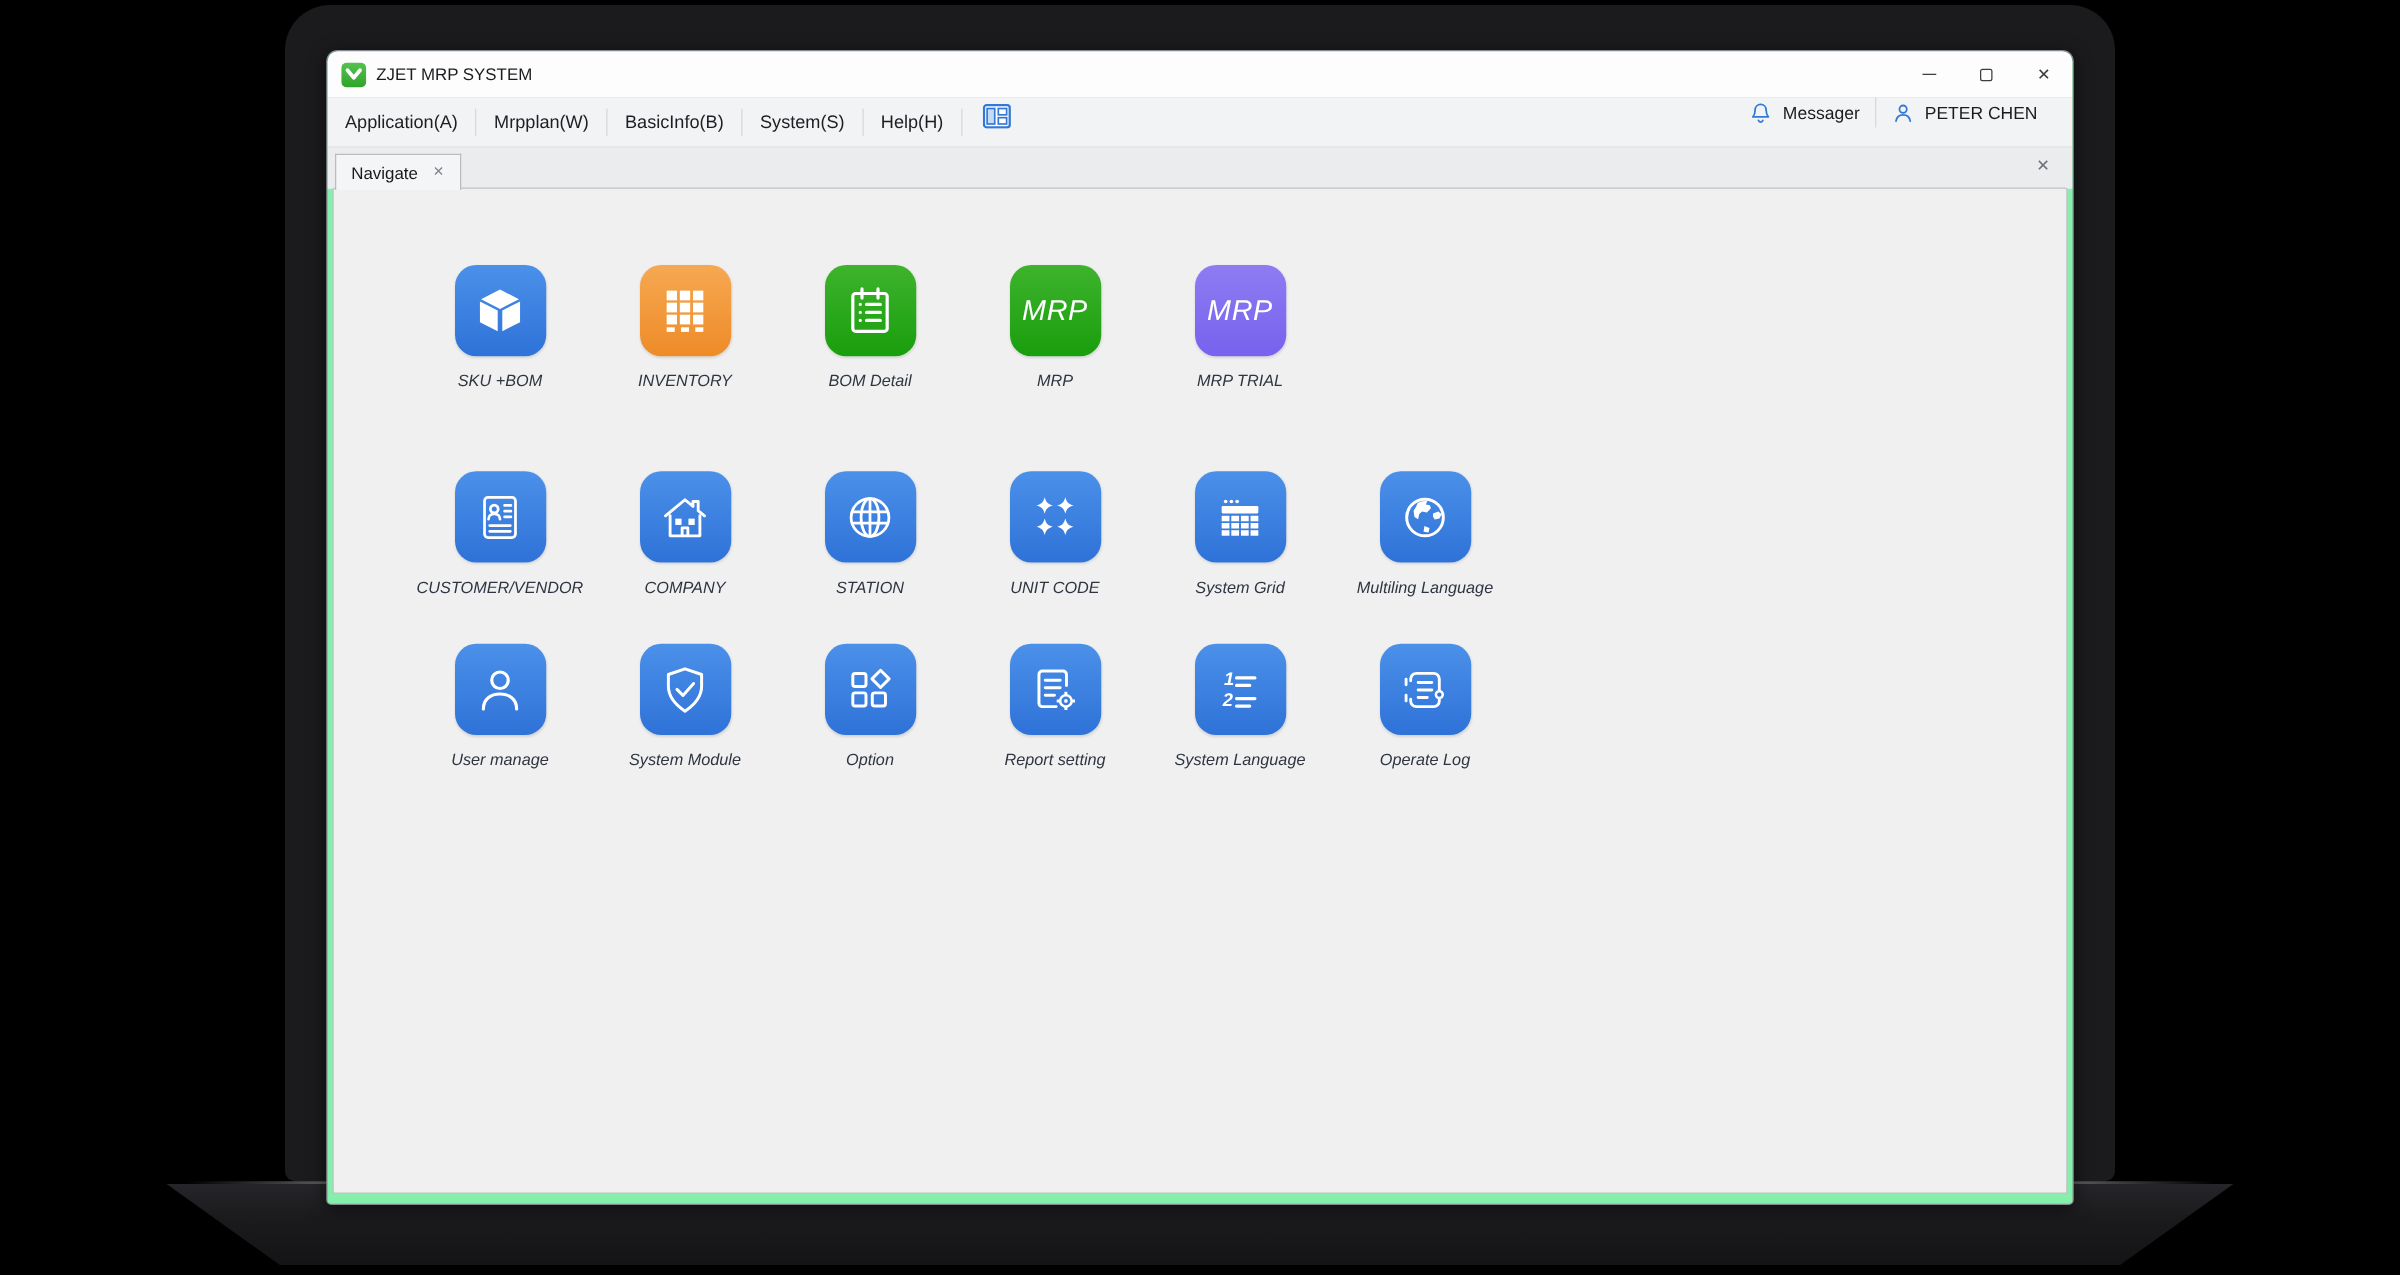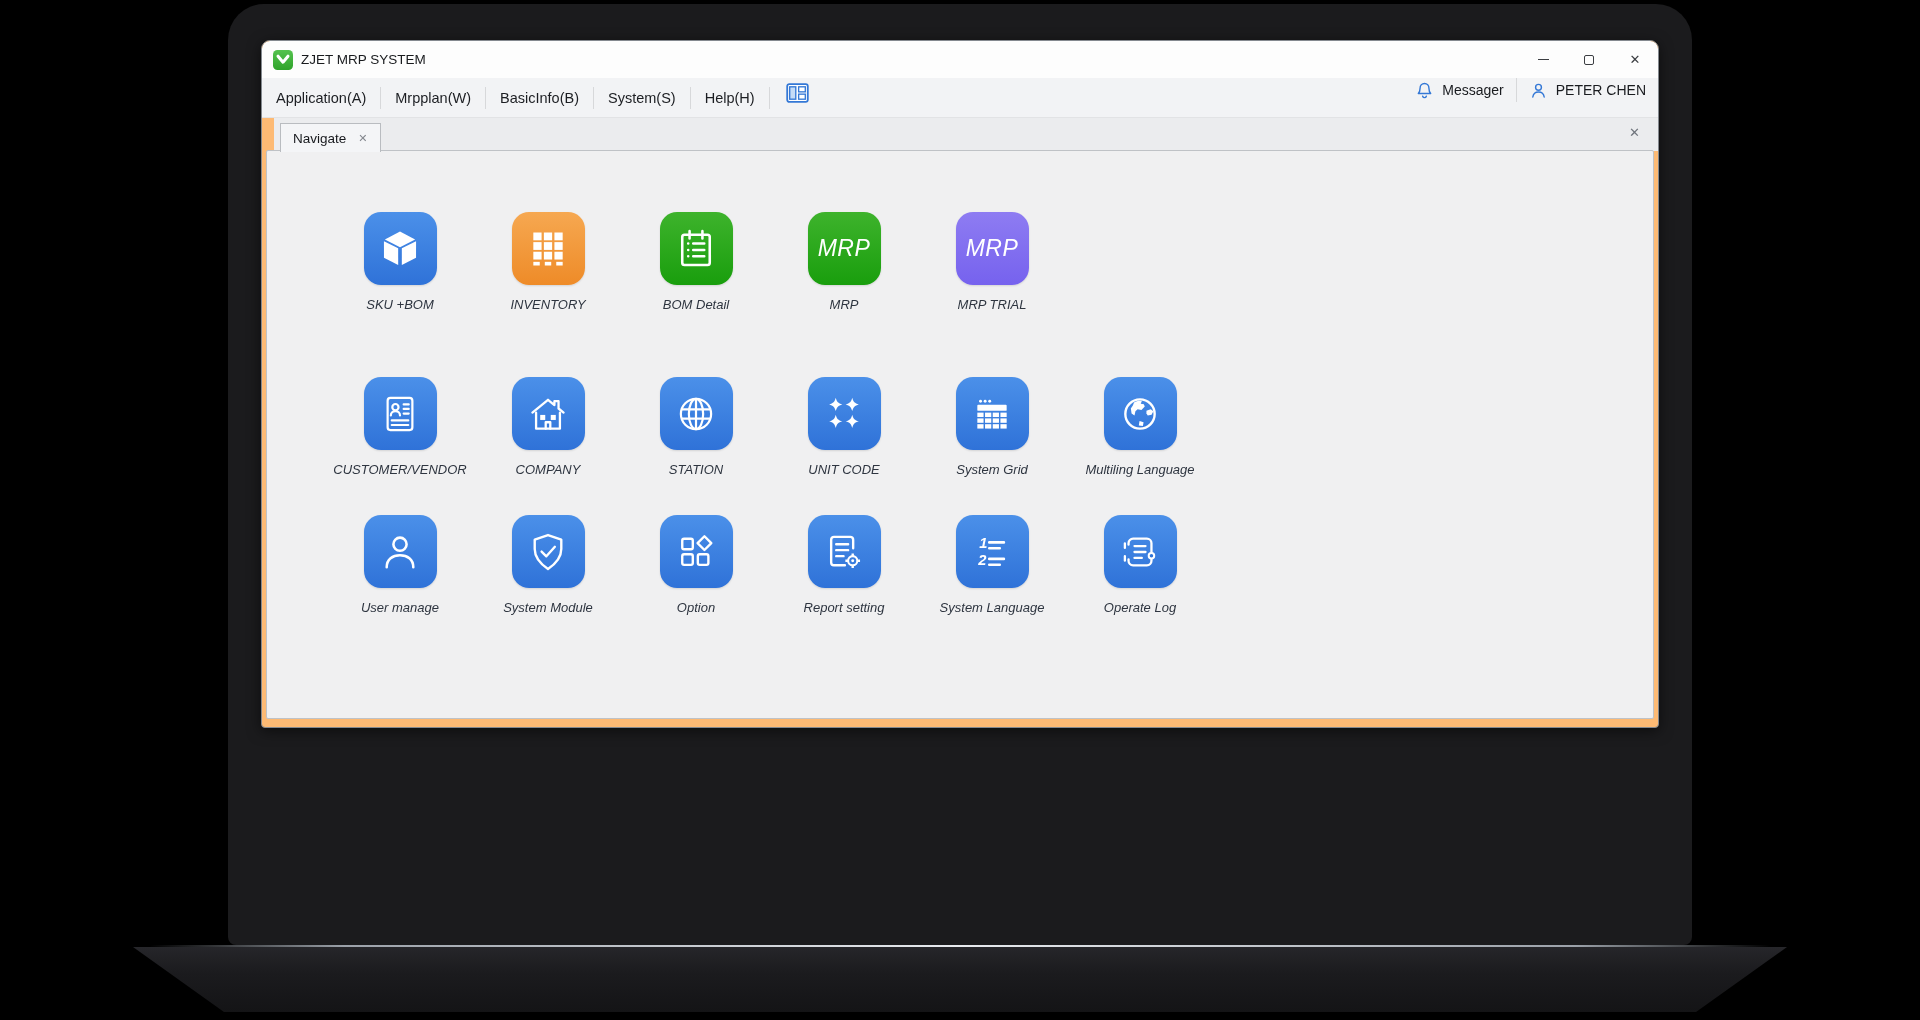--- a/index.html
+++ b/index.html
@@ -9,44 +9,44 @@
   
   .bezel{position:absolute;left:228px;top:4px;width:1464px;height:941px;
          background:#1b1b1d;border-radius:36px 36px 8px 8px;}
   .hinge-glow{position:absolute;left:150px;top:945px;width:1620px;height:3px;border-radius:2px;
          background:linear-gradient(90deg,rgba(200,205,212,0) 0%,#9ba1a9 12%,#e8ebef 50%,#9ba1a9 88%,rgba(200,205,212,0) 100%);}
   .base{position:absolute;left:133px;top:947px;width:1654px;height:65px;
          background:linear-gradient(180deg,#26262a 0%,#1b1b1e 40%,#141416 100%);
          clip-path:polygon(0 0,100% 0,94.5% 100%,5.5% 100%);}
 
   
-  .window{position:absolute;left:261px;top:40px;width:1398px;height:688px;box-sizing:border-box;
-          background:#fdba74;border:1px solid #84898f;border-radius:9px 9px 4px 4px;overflow:hidden;
+  .window{position:absolute;left:261px;top:40px;width:1398px;height:924px;box-sizing:border-box;
+          background:#86efac;border:1px solid #84898f;border-radius:9px 9px 4px 4px;overflow:hidden;
           box-shadow:0 3px 14px rgba(0,0,0,.55);}
 
   .titlebar{height:37px;background:#fdfdfd;display:flex;align-items:center;
             padding-left:11px;border-radius:8px 8px 0 0;}
   .win-title{font-size:13.5px;color:#191b1e;margin-left:8px;}
   .controls{margin-left:auto;display:flex;height:100%;}
   .ctrl{width:46px;height:100%;display:flex;align-items:center;justify-content:center;color:#3b3e42;}
   .glyph-min{display:block;width:11px;height:1.5px;background:#3b3e42;}
   .glyph-max{display:block;width:10px;height:10px;border:1.3px solid #3b3e42;border-radius:2px;box-sizing:border-box;}
   .glyph-close{font-size:13px;line-height:1;}
 
   .menubar{height:39px;background:#f2f3f5;border-bottom:1px solid #e2e3e5;
            display:flex;align-items:flex-start;}
   .menu-items{display:flex;align-items:center;height:100%;}
   .menu-item{padding:0 14px;font-size:14.5px;color:#1c1e22;height:100%;display:flex;align-items:center;}
   .menu-sep{width:1px;height:22px;background:#d7d8da;}
   .layout-btn{margin-left:10px;width:36px;height:30px;display:flex;align-items:center;justify-content:center;}
-  .menu-right{margin-left:auto;display:flex;align-items:center;padding-right:0;}
+  .menu-right{margin-left:auto;display:flex;align-items:center;padding-right:16px;}
   .icon-text-btn{display:flex;align-items:center;gap:8px;font-size:14px;color:#191b1f;padding:0 12px;}
   .right-sep{width:1px;height:24px;background:#d7d8da;}
 
-  .tabbar{height:33px;background:#ebecee;display:flex;align-items:flex-end;padding-left:6px;position:relative;margin-left:12px;}
+  .tabbar{height:33px;background:#ebecee;display:flex;align-items:flex-end;padding-left:6px;position:relative;}
   .tab{height:29px;background:#f4f5f7;border:1px solid #b9bcc0;border-bottom:none;box-sizing:border-box;
        display:flex;align-items:center;gap:12px;padding:0 12px;font-size:13.5px;color:#17191d;
        position:relative;z-index:2;margin-bottom:-1px;}
   .tab-close{font-size:11px;color:#83878e;line-height:1;}
   .tabbar-close{position:absolute;right:18px;top:8px;font-size:13px;color:#6f747c;line-height:1;}
 
   .content{position:absolute;left:4px;right:4px;top:109px;bottom:8px;
            background:#f0f0f1;border:1px solid #bfc2c6;border-radius:2px;}
 
   

